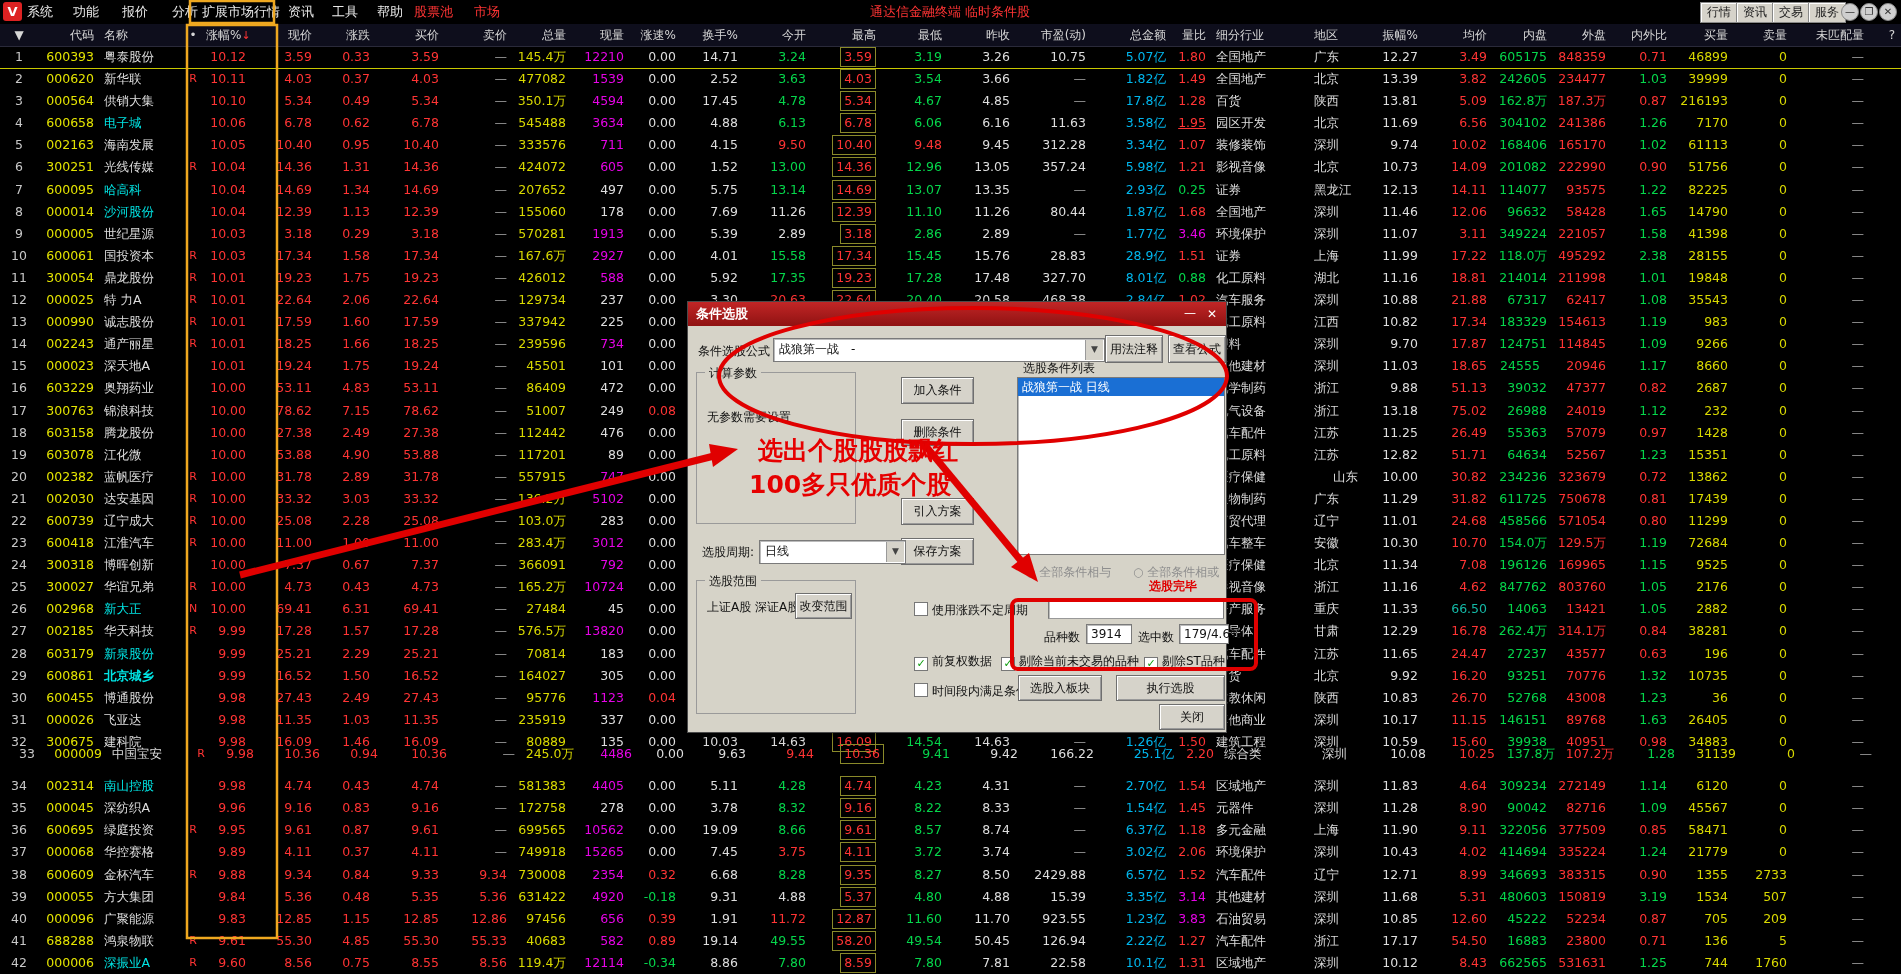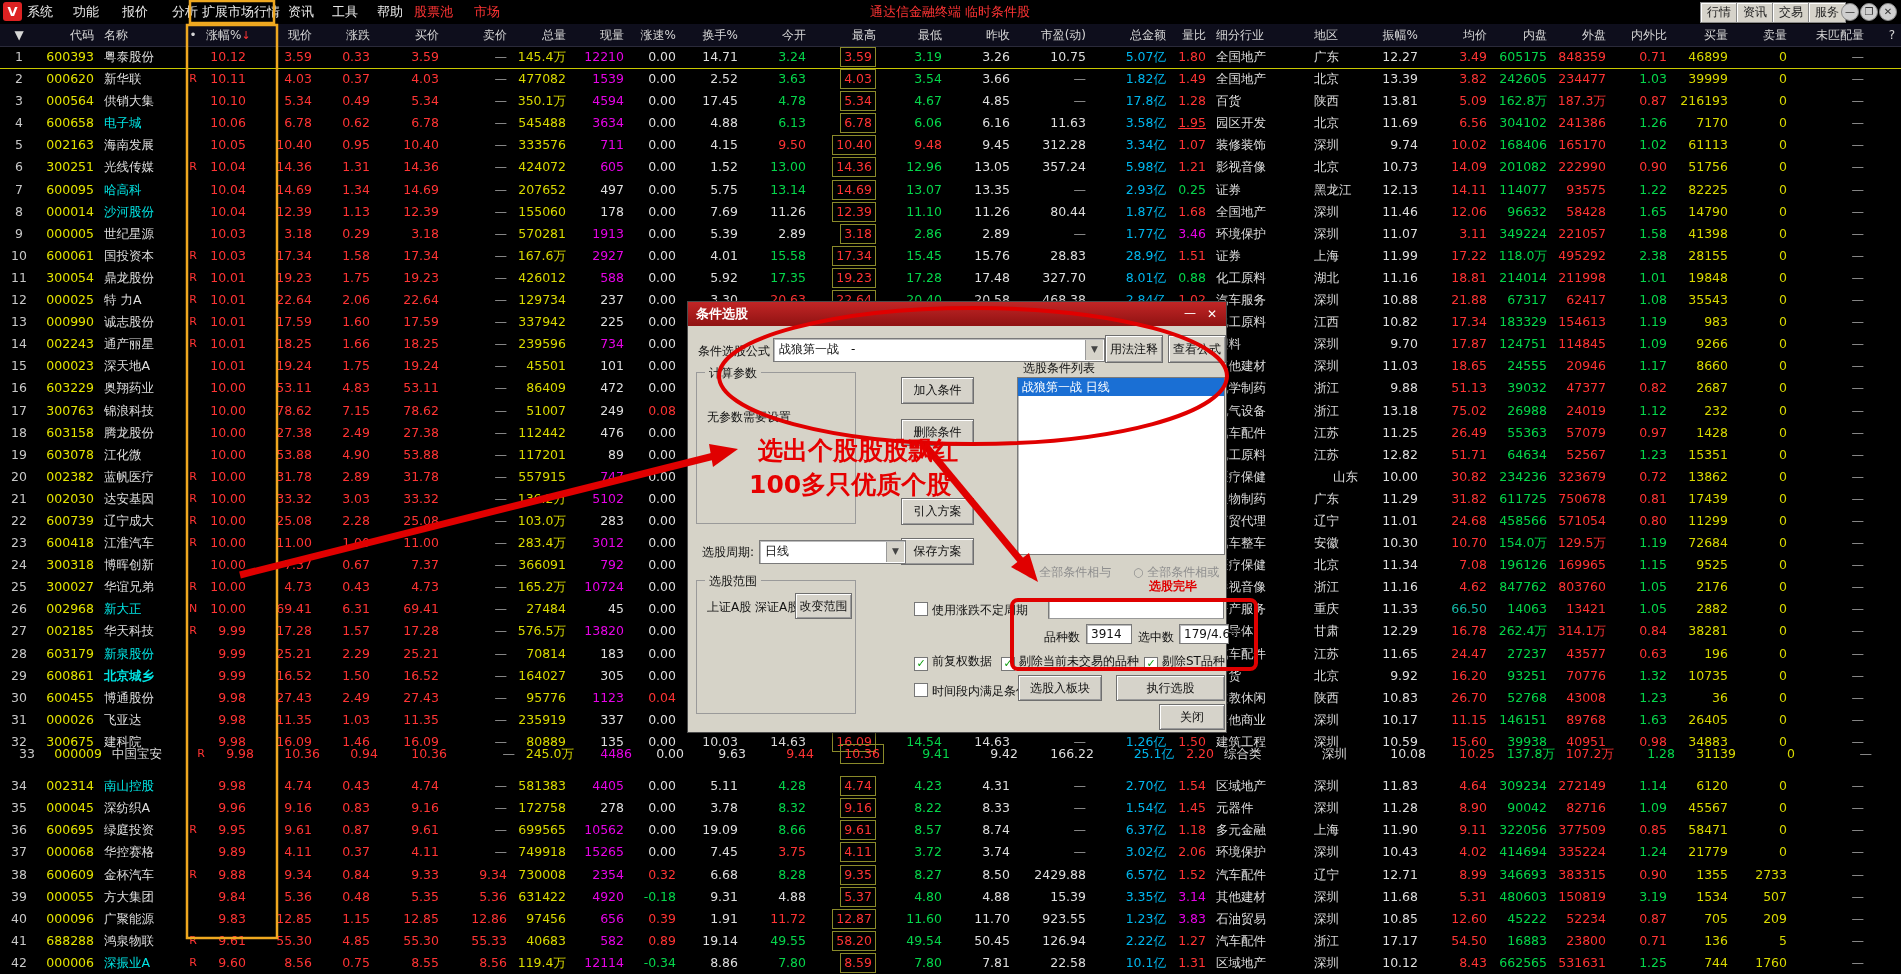--- a/index.html
+++ b/index.html
@@ -594,21 +594,21 @@
           <div class="cell num" style="left: 812px; width: 64px; padding-right: 6px; color: rgb(222, 222, 222);"></div>
           <div class="cell num" style="left: 882px; width: 60px; padding-right: 6px; color: rgb(222, 222, 222);"></div>
           <div class="cell num" style="left: 948px; width: 62px; padding-right: 6px; color: rgb(222, 222, 222);"></div>
           <div class="cell num" style="left: 1016px; width: 70px; padding-right: 6px; color: rgb(222, 222, 222);"></div>
           <div class="cell num" style="left: 1092px; width: 74px; padding-right: 6px; color: rgb(222, 222, 222);"></div>
           <div class="cell num" style="left: 1172px; width: 34px; padding-right: 6px; color: rgb(222, 222, 222);"></div>
           <div class="cell" style="left: 1212px; width: 92px; padding-right: 0px; text-align: left; padding-left: 4px; color: rgb(222, 222, 222);">其他建材</div>
           <div class="cell" style="left: 1310px; width: 44px; padding-right: 0px; text-align: left; padding-left: 4px; color: rgb(222, 222, 222);">深圳</div>
           <div class="cell num" style="left: 1360px; width: 58px; padding-right: 6px; color: rgb(222, 222, 222);">11.03</div>
           <div class="cell num" style="left: 1424px; width: 63px; padding-right: 6px; color: rgb(255, 52, 52);">18.65</div>
-          <div class="cell num" style="left: 1493px; width: 54px; padding-right: 6px; color: rgb(5, 214, 75);">24555</div>
+          <div class="cell num" style="left: 1493px; width: 54px; padding-right: 6px; color: rgb(5, 214, 75); text-align: center;">24555</div>
           <div class="cell num" style="left: 1553px; width: 53px; padding-right: 6px; color: rgb(255, 52, 52);">20946</div>
           <div class="cell num" style="left: 1612px; width: 55px; padding-right: 6px; color: rgb(5, 214, 75);">1.17</div>
           <div class="cell num" style="left: 1673px; width: 55px; padding-right: 6px; color: rgb(217, 217, 0);">8660</div>
           <div class="cell num" style="left: 1734px; width: 53px; padding-right: 6px; color: rgb(217, 217, 0);">0</div>
           <div class="cell num" style="left: 1793px; width: 71px; padding-right: 6px; color: rgb(150, 150, 150);">—</div>
         </div>
         <div class="row" style="top: 331.425px;">
           <div class="cell" style="left: 0px; width: 38px; padding-right: 0px; text-align: center; color: rgb(200, 200, 200);">16</div>
           <div class="cell num" style="left: 44px; width: 50px; padding-right: 6px; color: rgb(227, 227, 0);">603229</div>
           <div class="cell" style="left: 100px; width: 80px; padding-right: 0px; text-align: left; padding-left: 4px; color: rgb(222, 222, 222);">奥翔药业</div>

